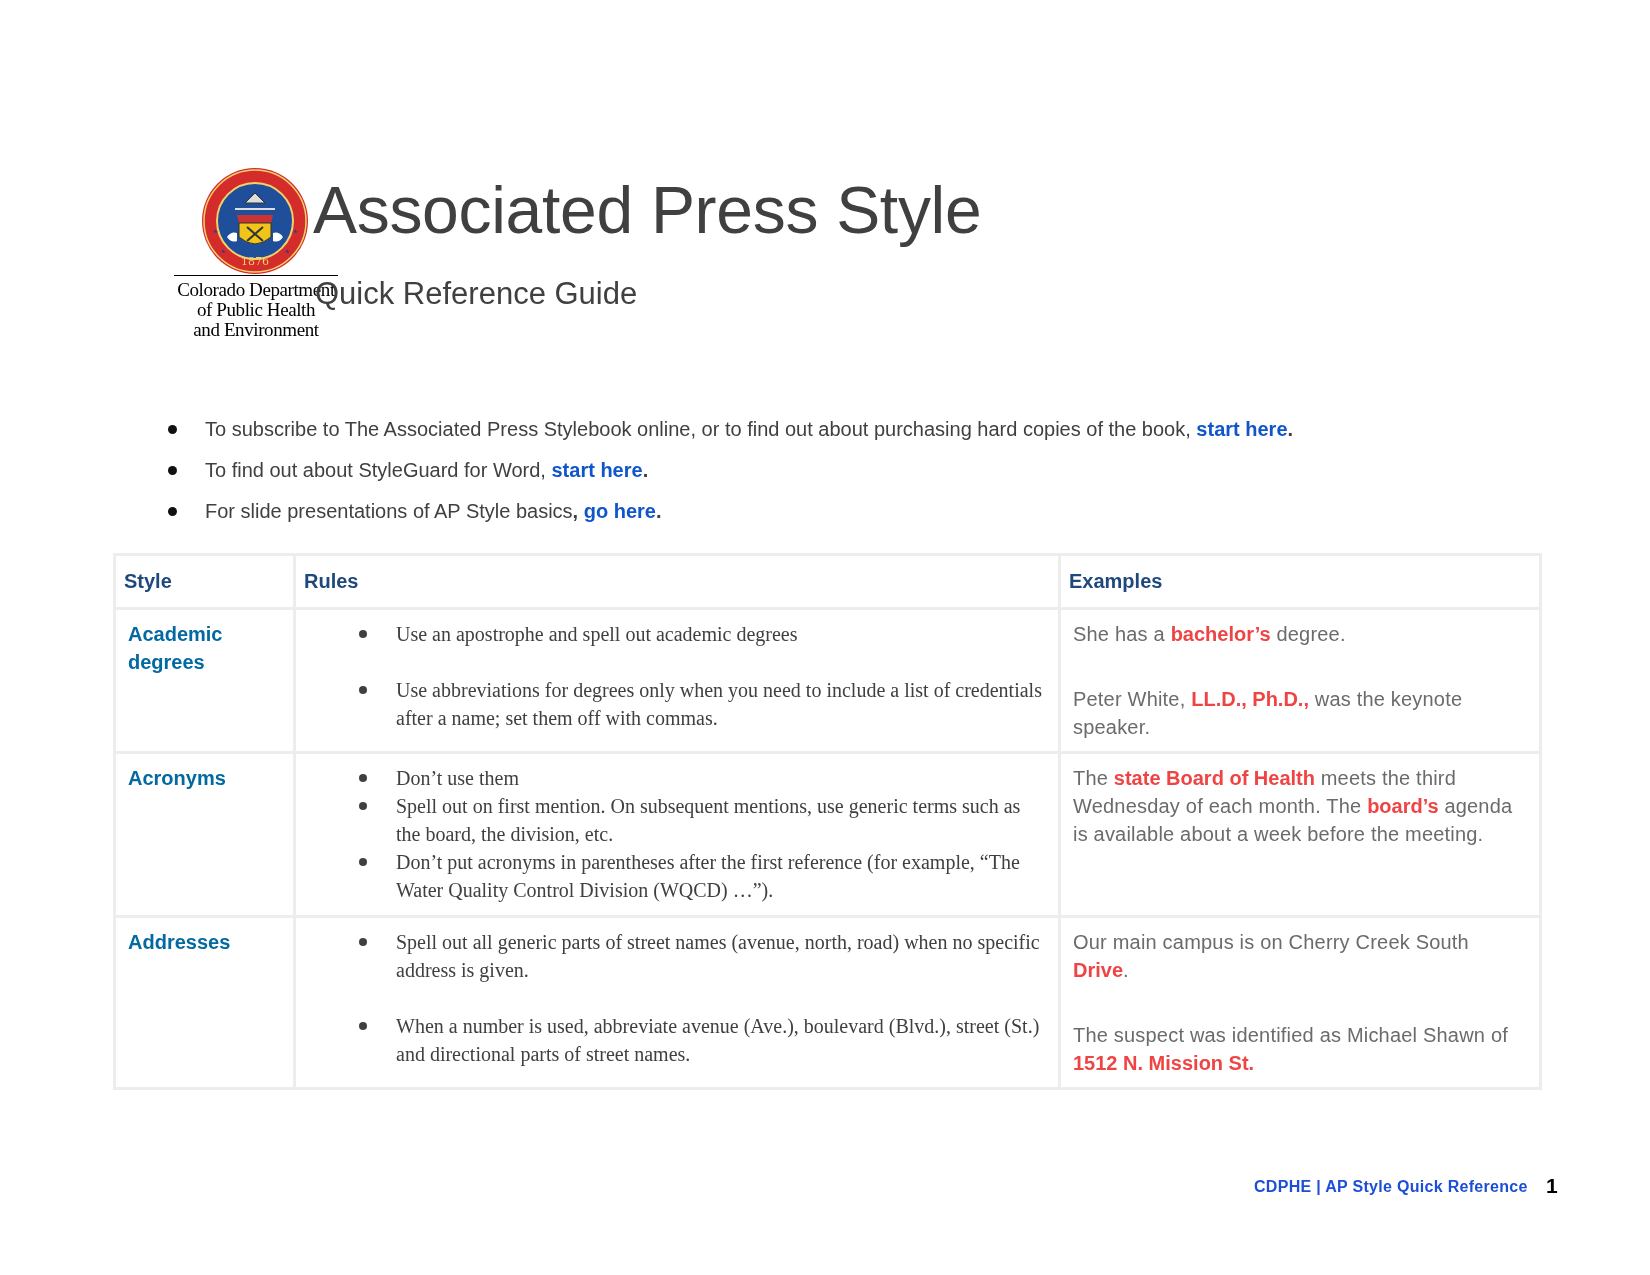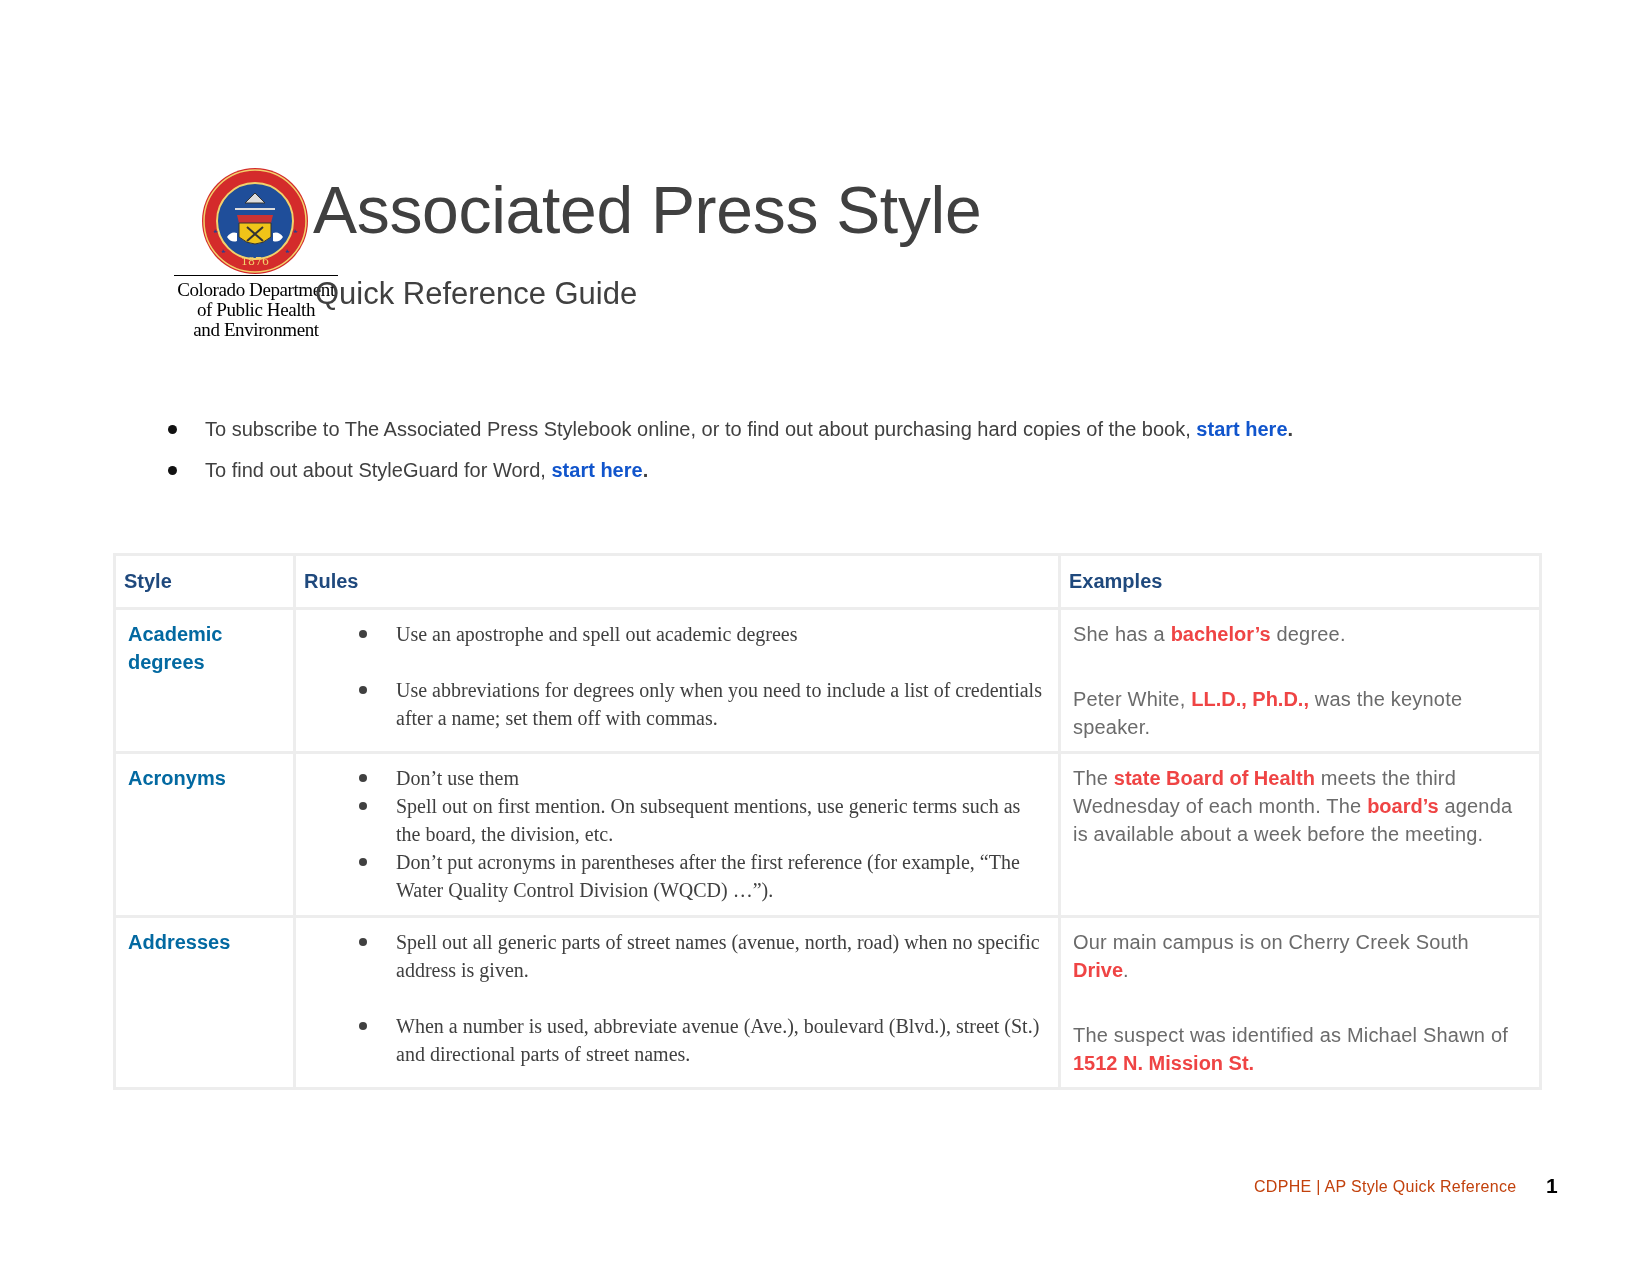--- a/index.html
+++ b/index.html
@@ -37,22 +37,22 @@
     .rules { margin: 0; padding: 0; list-style: none; }
     .rules li { position: relative; padding-left: 88px; color: #404040; font-family: Liberation Serif, serif; }
     .rules li::before { content: ""; position: absolute; left: 51px; top: 10px; width: 8px; height: 8px;
                         border-radius: 50%; background: #404040; }
     .rules.spaced li + li { margin-top: 28px; }
     .ex { color: #6b6b6b; letter-spacing: 0.2px; }
     .ex p { margin: 0; }
     .ex p + p { margin-top: 37px; }
     .hl { color: #ef4444; font-weight: bold; letter-spacing: 0; }
 
-    .footer { position: absolute; left: 1254px; top: 1175px; font-size: 16px; line-height: 24px; color: #c2410c;
-              white-space: nowrap; letter-spacing: 0.3px; }
+    .footer { position: absolute; left: 1254px; top: 1175px; font-size: 16px; line-height: 24px; color: #1d4ed8;
+              white-space: nowrap; letter-spacing: 0.3px; font-weight: bold; }
     .page-num { position: absolute; left: 1546px; top: 1173px; font-size: 21px; line-height: 26px;
                 font-weight: bold; color: #000; }
   </style>
 </head>
 <body>
 
 <div class="logo">
   <svg class="seal" viewBox="0 0 108 108">
     <circle cx="54" cy="54" r="53" fill="#d42b2b"></circle>
     <circle cx="54" cy="54" r="51" fill="none" stroke="#f2d16b" stroke-width="1.5"></circle>
@@ -79,20 +79,21 @@
     <div>and Environment</div>
   </div>
 </div>
 
 <div class="title">Associated Press Style</div>
 <div class="subtitle">Quick Reference Guide</div>
 
 <ul class="intro">
   <li><span>To subscribe to The Associated Press Stylebook online, or to find out about purchasing hard copies of the book, </span><a class="link">start here</a><span class="period">.</span></li>
   <li><span>To find out about StyleGuard for Word, </span><a class="link">start here</a><span class="period">.</span></li>
+  <li><span>For slide presentations of AP Style basics</span><span class="period">, </span><a class="link">go here</a><span class="period">.</span></li>
 </ul>
 
 <table class="guide">
   <colgroup>
       <col class="c1">
       <col class="c2">
       <col class="c3">
     </colgroup>
   <tbody>
       <tr>

